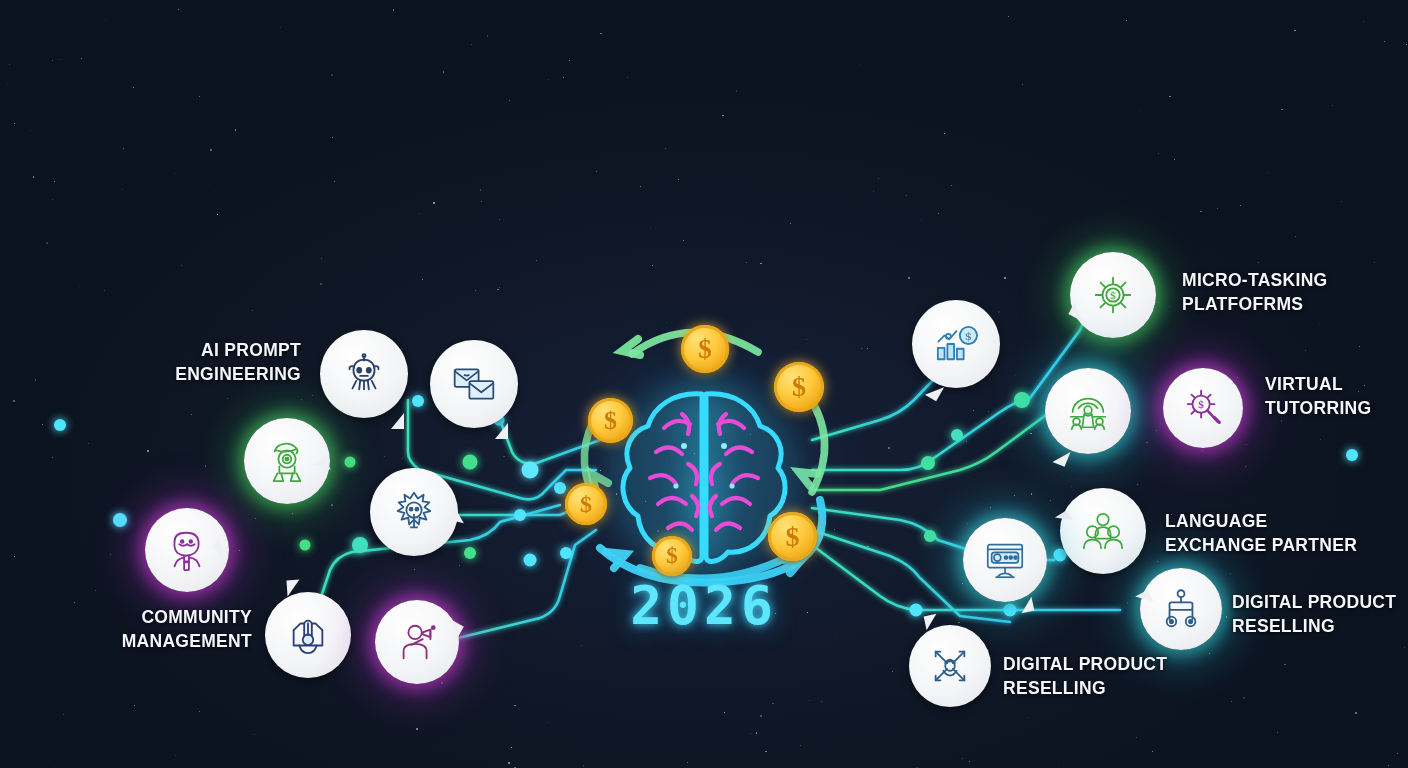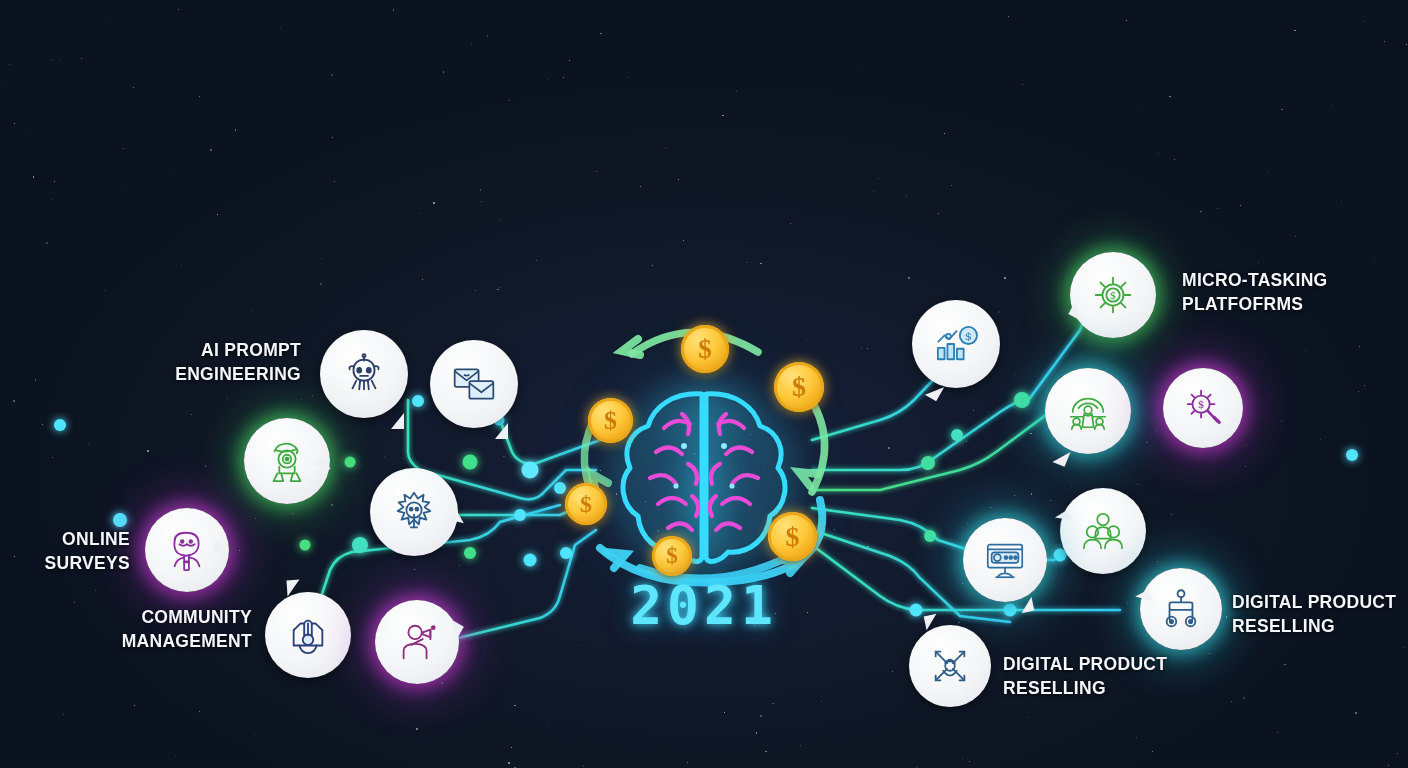--- a/index.html
+++ b/index.html
@@ -502,21 +502,21 @@
   <div class="coin" style="left:565px;top:483px;width:42px;height:42px;font-size:24px;">
       <span>$</span>
     </div>
   <div class="coin" style="left:768px;top:512px;width:49px;height:49px;font-size:28px;">
       <span>$</span>
     </div>
   <div class="coin" style="left:652px;top:536px;width:40px;height:40px;font-size:23px;">
       <span>$</span>
     </div>
 
-  <div id="year-badge">2021</div>
+  <div id="year-badge">2026</div>
 
   <div class="node g-none" style="left:320px;top:330px;width:88px;height:88px;">
     <svg width="46" height="46" viewBox="0 0 48 48" fill="none" stroke="#2b3f6b" stroke-width="1.9" stroke-linecap="round">
       <path d="M24 9c-7 0-11 5-11 11 0 6 4 11 11 11s11-5 11-11c0-6-4-11-11-11z"></path>
       <path d="M13 16c-3-1-5 1-4 3M35 16c3-1 5 1 4 3"></path>
       <path d="M24 6v4"></path>
         <circle cx="24" cy="5" r="1.6"></circle>
       <ellipse cx="19" cy="20" rx="3" ry="3.4" fill="#2b3f6b" stroke="none"></ellipse>
       <ellipse cx="29" cy="20" rx="3" ry="3.4" fill="#2b3f6b" stroke="none"></ellipse>
       <path d="M20 26h8"></path>
@@ -696,25 +696,27 @@
       <path d="M8 8h5M8 8v5M38 8h-5M38 8v5M8 38h5M8 38v-5M38 38h-5M38 38v-5"></path>
       <circle cx="23" cy="23" r="5"></circle>
       <path d="M16 28q7 10 14 0"></path>
       <path d="M18 20q5-7 10 0"></path>
     </svg>
     <span class="tail" style="border-width:0 0 14px 13px;border-bottom-color:#eef0f3;left:16px;top:-10px;transform:rotate(168deg);"></span>
   </div>
 
   <div class="label right-align" style="left:56px;top:330px;width:245px;margin-top:8px;">AI Prompt
 Engineering</div>
-  <div class="label right-align" style="left:0px;top:527px;width:130px;">Online
-Surveys</div>
   <div class="label" style="left:1182px;top:268px;width:226px;">Micro-Tasking
 PlatfoFrms</div>
 
   <div class="label right-align" style="left:0px;top:605px;width:252px;">Community
 Management</div>
+  <div class="label" style="left:1265px;top:372px;width:143px;">Virtual
+Tutorring</div>
+  <div class="label" style="left:1165px;top:509px;width:243px;">Language
+Exchange Partner</div>
   <div class="label" style="left:1232px;top:590px;width:176px;">Digital Product
 Reselling</div>
   <div class="label" style="left:1003px;top:652px;width:200px;">Digital Product
 Reselling</div>
 
 </div>
 
 </body></html>

